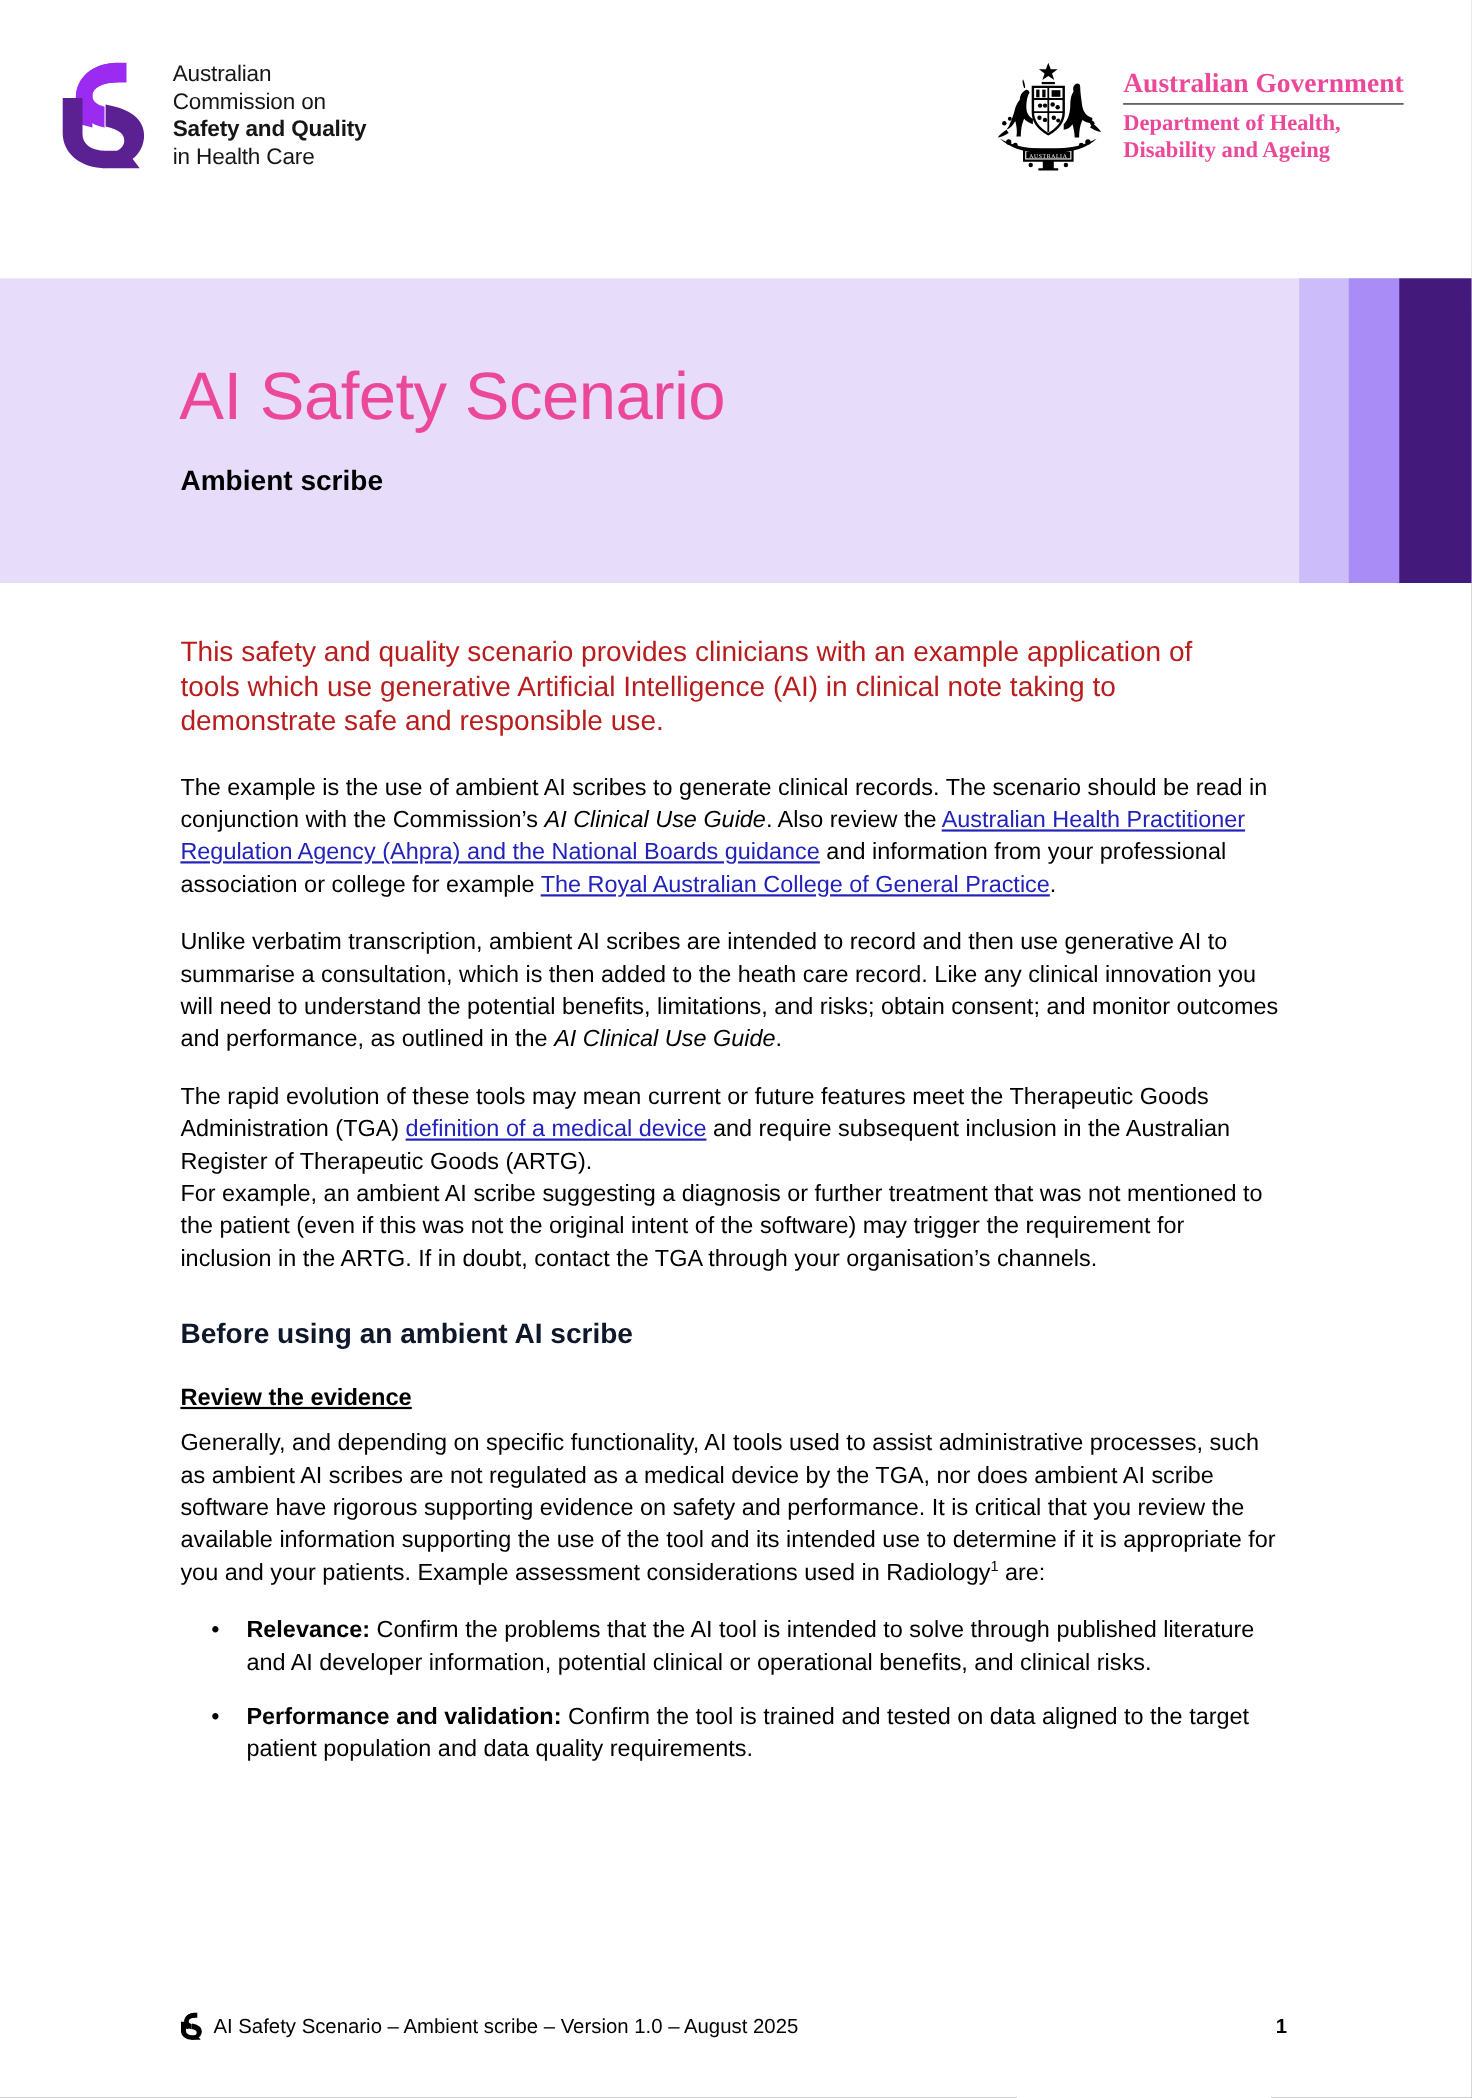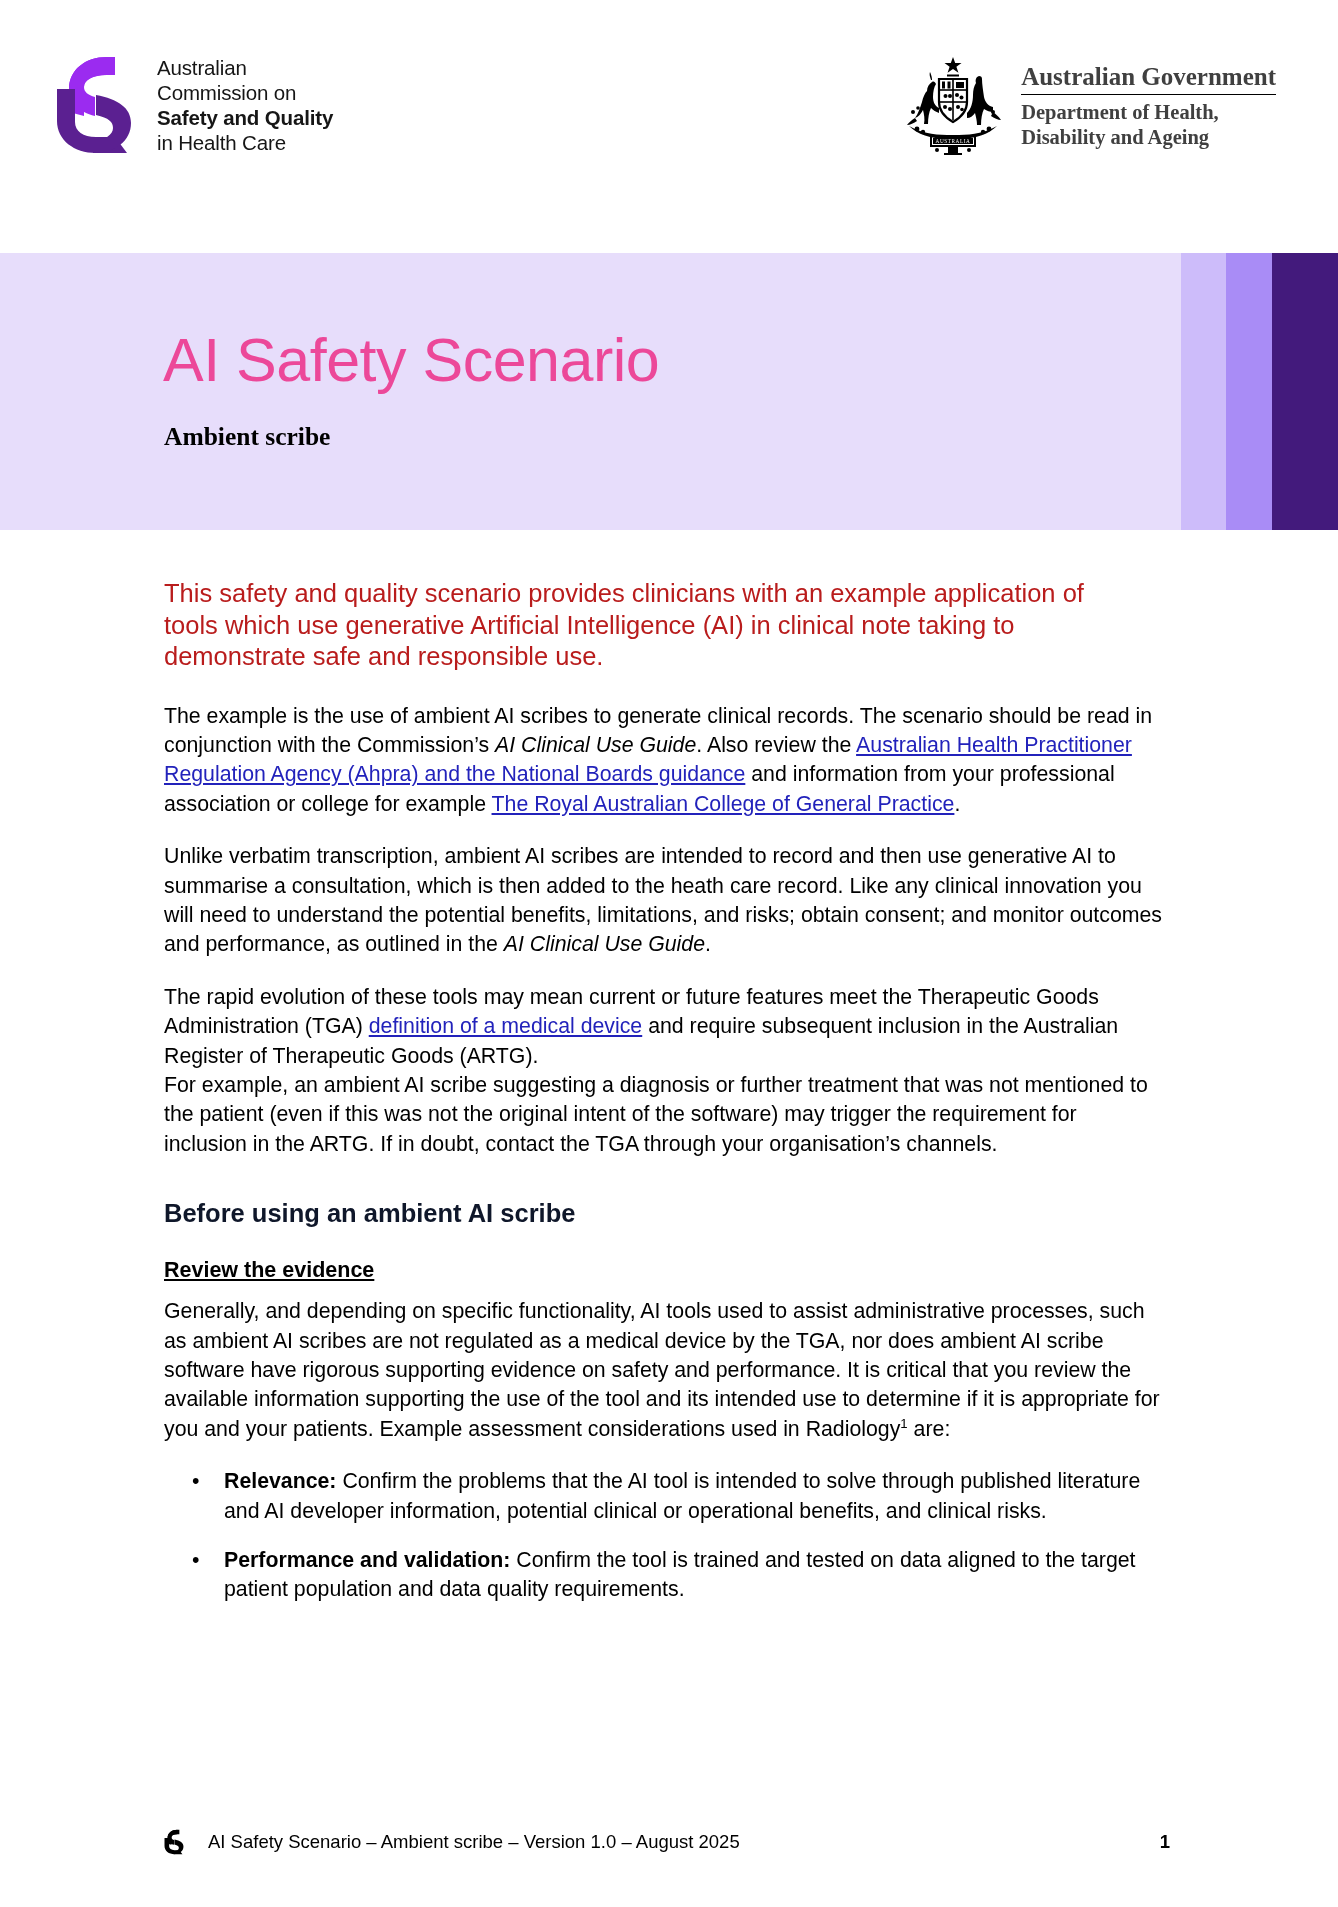--- a/index.html
+++ b/index.html
@@ -47,21 +47,21 @@
     position: absolute;
     right: 62px;
     top: 52px;
     display: flex;
     align-items: flex-start;
     gap: 16px;
   }
   .crest { width: 104px; height: 104px; display: block; }
   .gov-words {
     font-family: "Liberation Serif", serif;
-    color: #404040;
+    color: #ec4899;
     padding-top: 10px;
   }
   .gov-line1 {
     font-size: 25px;
     font-weight: bold;
     line-height: 29px;
     white-space: nowrap;
   }
   .gov-rule {
     border-top: 1.5px solid #000;
@@ -106,21 +106,20 @@
   }
   .banner-subtitle {
     position: absolute;
     left: 164px;
     top: 422px;
     font-size: 25.5px;
     font-weight: bold;
     line-height: 30px;
     color: #000000;
     margin: 0;
-    font-family: Liberation Serif, serif;
   }
 
   
   .content {
     position: absolute;
     left: 164px;
     top: 578px;
     width: 1000px;
   }
   .lead {
@@ -187,21 +186,21 @@
     left: 164px;
     top: 1829px;
     width: 1006px;
     display: flex;
     align-items: center;
     justify-content: space-between;
   }
   .footer-left {
     display: flex;
     align-items: center;
-    gap: 23px;
+    gap: 9px;
   }
   .footer-mark { width: 21px; height: 26px; display: block; }
   .footer-text {
     font-size: 18.5px;
     line-height: 22px;
     color: #000;
     white-space: nowrap;
   }
   .footer-page {
     font-size: 18.5px;

